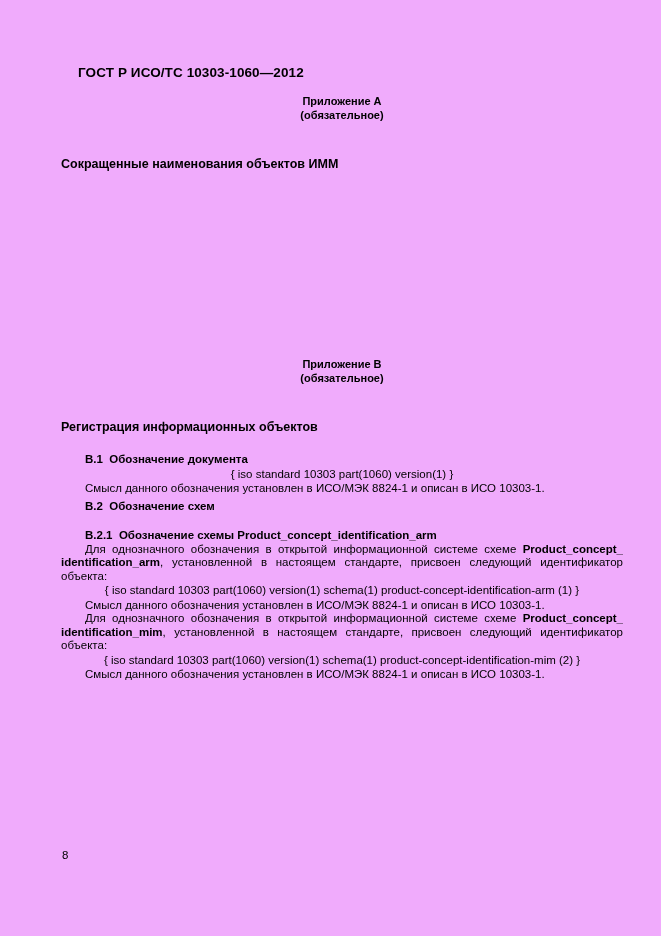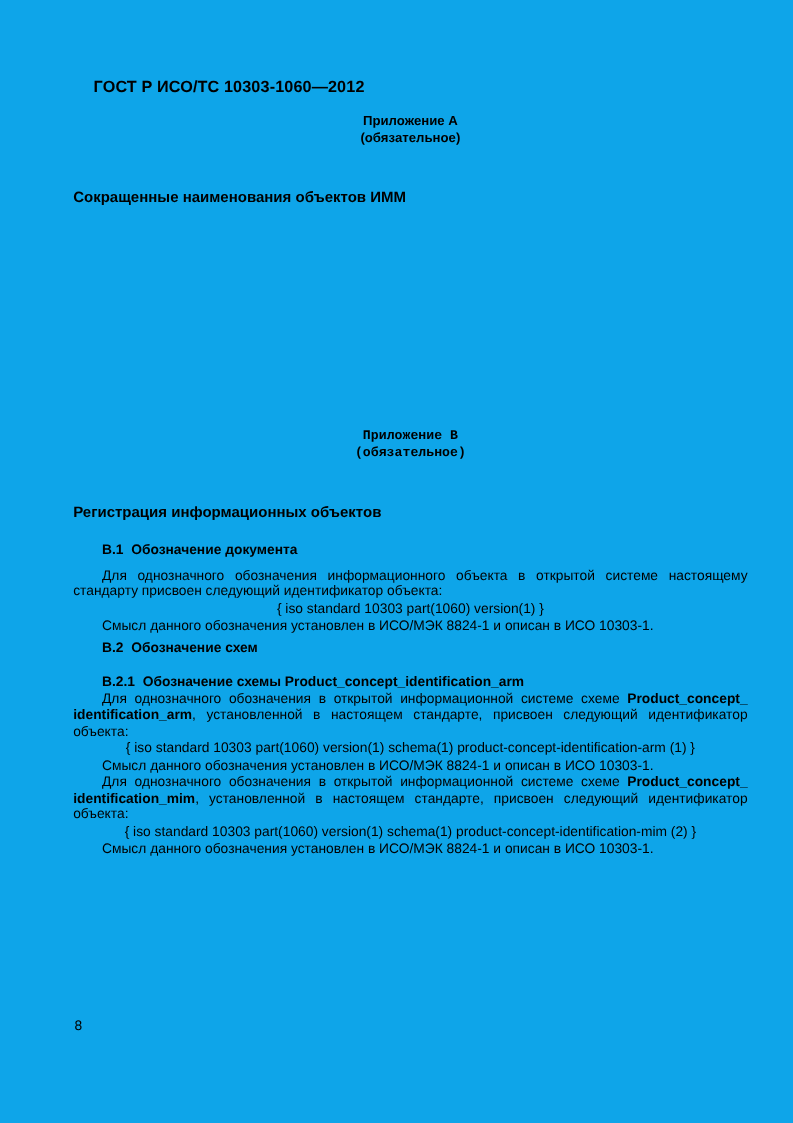--- a/index.html
+++ b/index.html
@@ -8,40 +8,40 @@
     width: 661px;
     height: 936px;
     overflow: hidden;
     background: #ffffff;
   }
   .page {
     position: relative;
     box-sizing: border-box;
     width: 661px;
     height: 936px;
-    background: #0ea5e9;
+    background: #f0abfc;
     color: #000000;
     font-family: "Liberation Sans", "DejaVu Sans", sans-serif;
     padding: 66px 38px 0 61px;
   }
   .running-header {
     margin-left: 17px;
     font-size: 13.5px;
     line-height: 14px;
     font-weight: 700;
     letter-spacing: 0.1px;
   }
   .appendix-label {
     text-align: center;
     font-weight: 700;
     font-size: 11px;
     line-height: 13.5px;
   }
   .appendix-label-a { margin-top: 15px; }
-  .appendix-label-b { margin-top: 186px; font-family: Liberation Mono, monospace; }
+  .appendix-label-b { margin-top: 186px; }
   .app-title {
     font-weight: 700;
     font-size: 12.5px;
     line-height: 15px;
     margin: 0;
   }
   .app-title-a { margin-top: 35px; }
   .app-title-b { margin-top: 35px; }
   .body-par {
     margin: 0;
@@ -96,21 +96,20 @@
 
   <div class="appendix-label appendix-label-b">
     <div>Приложение В</div>
     <div>(обязательное)</div>
   </div>
 
   <div class="app-title app-title-b">Регистрация информационных объектов</div>
 
   <div class="sub-heading h-b1">В.1&nbsp; Обозначение документа</div>
 
-  <p class="body-par par-b1">Для однозначного обозначения информационного объекта в открытой системе настоящему стандарту при­своен следующий идентификатор объекта:</p>
 
   <div class="oid-line">{ iso standard 10303 part(1060) version(1) }</div>
 
   <p class="body-par">Смысл данного обозначения установлен в ИСО/МЭК 8824-1 и описан в ИСО 10303-1.</p>
 
   <div class="sub-heading h-b2">В.2&nbsp; Обозначение схем</div>
 
   <div class="sub-heading h-b21">В.2.1&nbsp; Обозначение схемы Product_concept_identification_arm</div>
 
   <p class="body-par"><span>Для однозначного обозначения в открытой информационной системе схеме </span><b>Product_concept_</b><wbr><b>identification_arm</b><span>, установленной в настоящем стандарте, присвоен следующий идентификатор объекта:</span></p>

